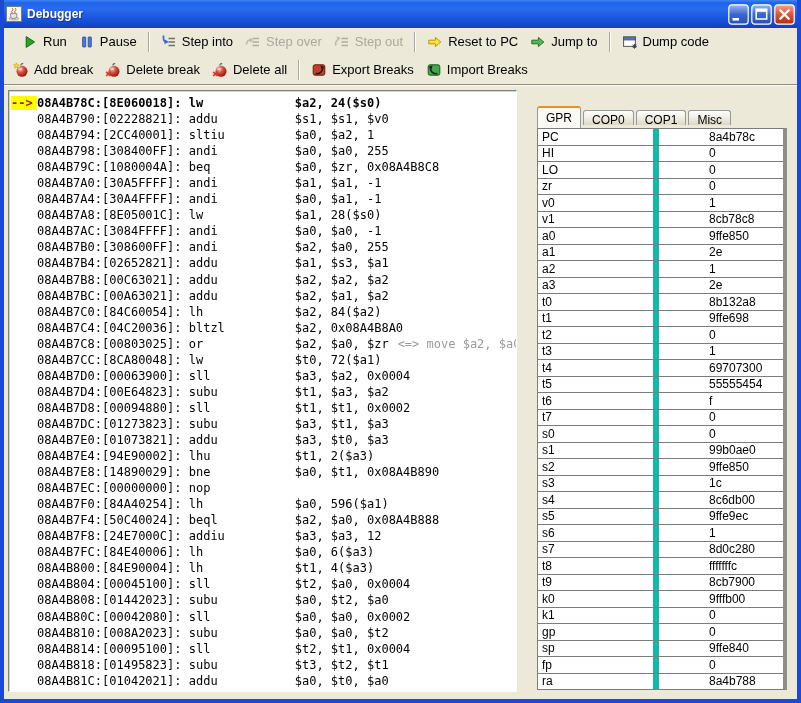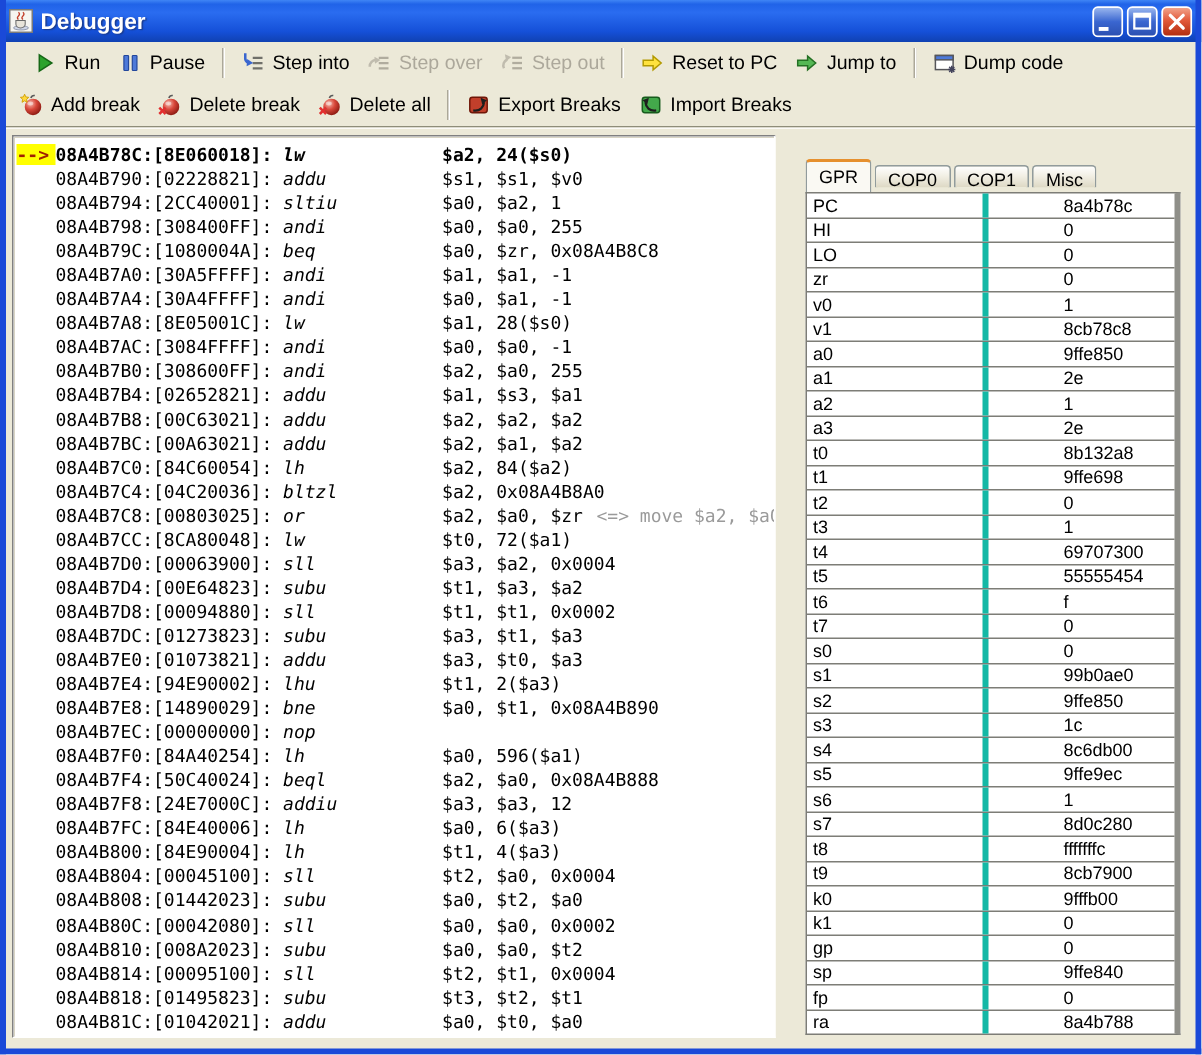--- a/index.html
+++ b/index.html
@@ -10,21 +10,21 @@
   }
   
   .frame{position:absolute;inset:0;border:4px solid #1a49d8;border-top:none;box-sizing:border-box;pointer-events:none;z-index:50;}
   .titlebar{
     position:absolute;top:0;left:0;right:0;height:28px;
     background:linear-gradient(180deg,#3f85f5 0%,#2063e8 10%,#2a6cf0 30%,#1550d8 75%,#1041b2 100%);
     display:flex;align-items:center;padding-left:6px;box-sizing:border-box;z-index:10;
   }
   .titlebar .appicon{width:16px;height:16px;margin-right:5px;flex:0 0 auto;}
   .titlebar .title{
-    color:#fff;font-weight:bold;font-size:15px;text-shadow:1px 1px 1px #1a3a8c;
+    color:#fff;font-weight:bold;font-size:12px;text-shadow:1px 1px 1px #1a3a8c;
     flex:1;user-select:none;
   }
   .caption-btns{display:flex;gap:2px;margin-right:6px;}
   .caption-btns svg{width:21px;height:21px;display:block;}
   
   .content{position:absolute;top:28px;left:4px;right:4px;bottom:4px;background:#ece9d8;z-index:1;}
   
   .toolbar{position:absolute;left:0;right:0;display:flex;align-items:center;font-size:13px;color:#000;}
   #toolbar-run{top:0;height:27px;padding-left:12px;}
   #toolbar-breaks{top:27px;height:29px;padding-left:3px;}
@@ -40,21 +40,21 @@
     position:absolute;left:4px;top:62px;width:509px;height:602px;box-sizing:border-box;
     background:#fff;border:1px solid #808080;border-bottom-color:#fff;border-right-color:#fff;
     box-shadow:inset 1px 1px 0 #d8d4c4;
     padding:4px 0 2px 2px;display:flex;flex-direction:column;overflow:hidden;
   }
   .dline{
     flex:1;display:flex;align-items:center;white-space:pre;
     font-family:"DejaVu Sans Mono","Liberation Mono",monospace;font-size:12px;color:#000;
   }
   .dline .marker{display:inline-block;width:26px;flex:0 0 auto;}
-  .dline .mnem{display:inline-block;width:106px;flex:0 0 auto;font-style:italic;}
+  .dline .mnem{display:inline-block;width:106px;flex:0 0 auto;}
   .dline .comment{color:#9a9a9a;margin-left:9px;}
   .dline.current{font-weight:bold;}
   .dline.current .marker{background:#ffff00;color:#a02000;}
   
   .regtabs{
     position:absolute;left:533px;top:78px;height:22px;display:flex;align-items:center;z-index:3;
   }
   .tab{
     height:15px;box-sizing:border-box;padding:2px 8px 0 8px;margin-right:2px;font-size:12px;
     background:linear-gradient(180deg,#fefefe,#f2efe4 45%,#ddd8c4);
@@ -65,21 +65,21 @@
     padding-top:3px;
   }
   .regtable{
     position:absolute;left:533px;top:100px;width:250px;height:562px;box-sizing:border-box;
     background:#fff;border:1px solid #7d7d77;border-right:4px solid #8f8f89;
     display:flex;flex-direction:column;z-index:2;
   }
   .rrow{flex:1;display:flex;border-bottom:1px solid #7d7d77;box-sizing:border-box;}
   .rrow:last-child{border-bottom:none;}
   .rname,.rvalue{display:flex;align-items:center;font-size:12px;color:#000;padding-left:4px;box-sizing:border-box;overflow:hidden;}
-  .rname{width:121px;flex:0 0 auto;border-right:4px solid #14b8a6;}
+  .rname{width:121px;flex:0 0 auto;border-right:6px solid #14b8a6;}
   .rvalue{flex:1;margin-left:46px;}
 </style>
 </head>
 <body>
 
 <svg width="0" height="0" style="position:absolute" aria-hidden="true">
   <defs>
     <radialGradient id="bombGrad" cx="35%" cy="30%" r="80%">
       <stop offset="0%" stop-color="#f4b9ad"></stop>
       <stop offset="45%" stop-color="#d8473a"></stop>

